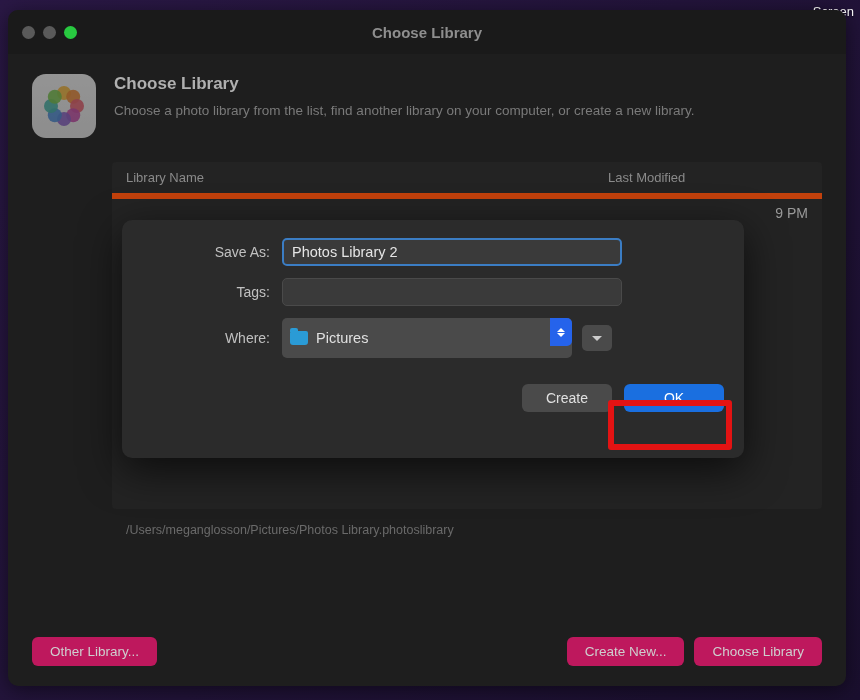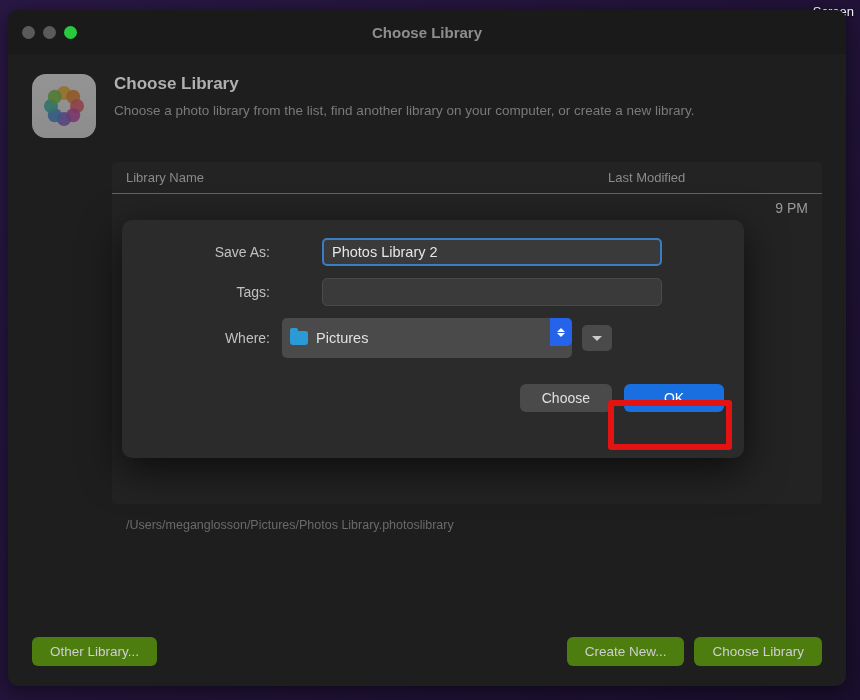--- a/index.html
+++ b/index.html
@@ -97,21 +97,21 @@
     .library-list {
       margin-top: 24px;
       margin-left: 80px;
       width: 710px;
       background: #232323;
       border-radius: 4px;
     }
     .list-header {
       display: flex;
       padding: 8px 14px;
-      border-bottom: 1px solid #c2410c;
+      border-bottom: 6px solid #c2410c;
       gap: 16px;
     }
     .col-name {
       flex: 1;
       color: #8a8a8a;
       font-size: 13px;
       font-weight: 500;
     }
     .col-modified {
       width: 200px;
@@ -138,21 +138,21 @@
     .bottom-buttons {
       position: absolute;
       bottom: 20px;
       left: 24px;
       right: 24px;
       display: flex;
       align-items: center;
     }
     .bottom-buttons .spacer { flex: 1; }
     .mac-button {
-      background: #4d7c0f;
+      background: #be185d;
       color: #cfcfcf;
       border: none;
       border-radius: 6px;
       padding: 7px 18px;
       font-size: 13.5px;
       font-family: inherit;
       cursor: pointer;
       margin-left: 10px;
     }
     .mac-button:first-child { margin-left: 0; }
@@ -185,21 +185,20 @@
       flex: 1;
       max-width: 340px;
       height: 28px;
       background: #3a3a3a;
       border: 2.5px solid #3b7dc4;
       border-radius: 5px;
       color: #e5e5e5;
       font-size: 14.5px;
       padding: 0 8px;
       font-family: inherit;
-      margin-left: 40px;
     }
     .text-input.no-focus {
       border: 1px solid #4a4a4a;
     }
     .where-row {
       display: flex;
       align-items: center;
       margin-top: 8px;
       margin-bottom: 26px;
     }
@@ -383,17 +382,17 @@
       <div class="select-arrows">
         <div class="arr-up"></div>
         <div class="arr-down"></div>
       </div>
     </div>
     <div class="expand-btn">
       <div class="chev-down"></div>
     </div>
   </div>
   <div class="sheet-buttons">
-    <button class="sheet-btn btn-cancel">Choose</button>
+    <button class="sheet-btn btn-cancel">Create</button>
     <button class="sheet-btn btn-ok">OK</button>
   </div>
   <div class="ok-highlight"></div>
 </div>
 
 </body></html>

